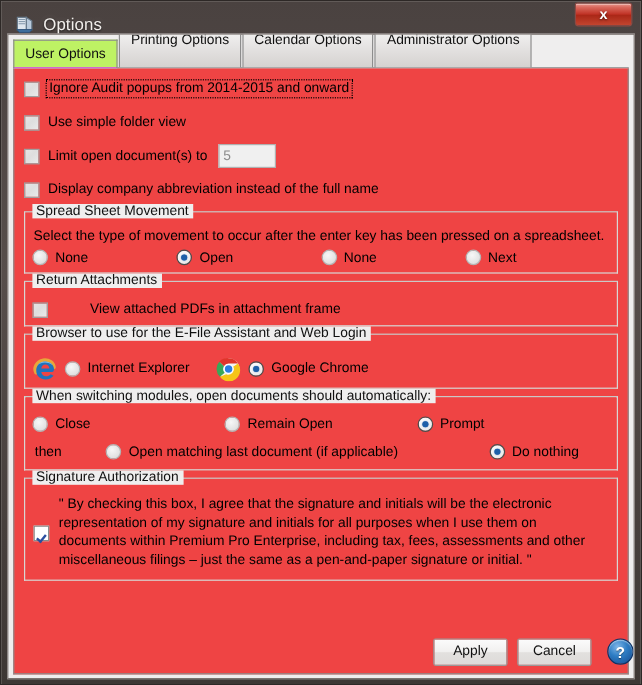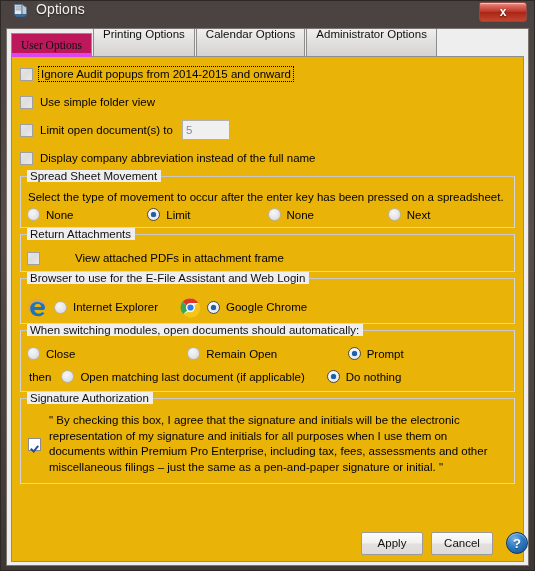--- a/index.html
+++ b/index.html
@@ -20,21 +20,21 @@
     position: relative;
     width: 535px; height: 571px;
     background: linear-gradient(180deg, #4a4240 0%, #574e4b 40%, #3d3734 100%);
     padding: 0 5px 5px 5px;
     border: 1px solid #2d2826;
   }
   #titlebar {
     position: relative;
     height: 27px;
     display: flex;
-    align-items: flex-start;
+    align-items: flex-end;
     padding-left: 6px;
   }
   #title-icon {
     width: 17px; height: 17px;
     margin-right: 7px;
     flex: 0 0 auto;
     position: relative;
   }
   #title-text {
     font-size: 14px;
@@ -88,34 +88,33 @@
     color: #101010;
     background: linear-gradient(180deg, #f4f3f3 0%, #e2e0df 55%, #d5d2d0 100%);
     border: 1px solid #8d8d8d;
     border-bottom: none;
     cursor: pointer;
     white-space: nowrap;
   }
   .tab.active {
     height: 24px;
     line-height: 23px;
-    background: #be185d;
-    border-bottom: 4px solid #d946ef;
+    background: #bef264;
+    border-bottom: 1px solid #d946ef;
     position: relative;
     z-index: 2;
     margin-bottom: -1px;
-    font-family: Liberation Serif, serif;
   }
 
   
   #tabpage {
     position: relative;
     margin: 0 4px 0 4px;
     height: 505px;
-    background: #eab308;
+    background: #ef4444;
     border: 1px solid #8d8d8d;
     border-top: none;
     padding: 7px 8px 0 8px;
   }
 
   
   .cbrow {
     display: flex;
     align-items: center;
     height: 20px;
@@ -217,20 +216,21 @@
     margin-top: 2px;
   }
   .bicon { width: 21px; height: 21px; margin-right: 6px; flex: 0 0 auto; }
   .gap { width: 22px; flex: 0 0 auto; }
 
   
   #then-row {
     display: flex;
     align-items: flex-end;
     margin-top: 10px;
+    gap: 27px;
   }
   #then-label { margin: 0 10px 0 2px; }
 
   
   #sig-wrap { display: flex; align-items: center; }
   #sig-cb { margin-right: 8px; margin-left: 3px; }
   #sig-text { line-height: 15.5px; }
 
   
   #footer {
@@ -328,21 +328,21 @@
       <div class="group" style="margin-top:2px;">
         <span class="gtitle">Spread Sheet Movement</span>
         <div class="desc">Select the type of movement to occur after the enter key has been pressed on a spreadsheet.</div>
         <div class="radiorow r4">
           <span class="ritem">
             <span class="radio"></span>
             <span>None</span>
           </span>
           <span class="ritem">
             <span class="radio sel"></span>
-            <span>Limit</span>
+            <span>Open</span>
           </span>
           <span class="ritem">
             <span class="radio"></span>
             <span>None</span>
           </span>
           <span class="ritem">
             <span class="radio"></span>
             <span>Next</span>
           </span>
         </div>

